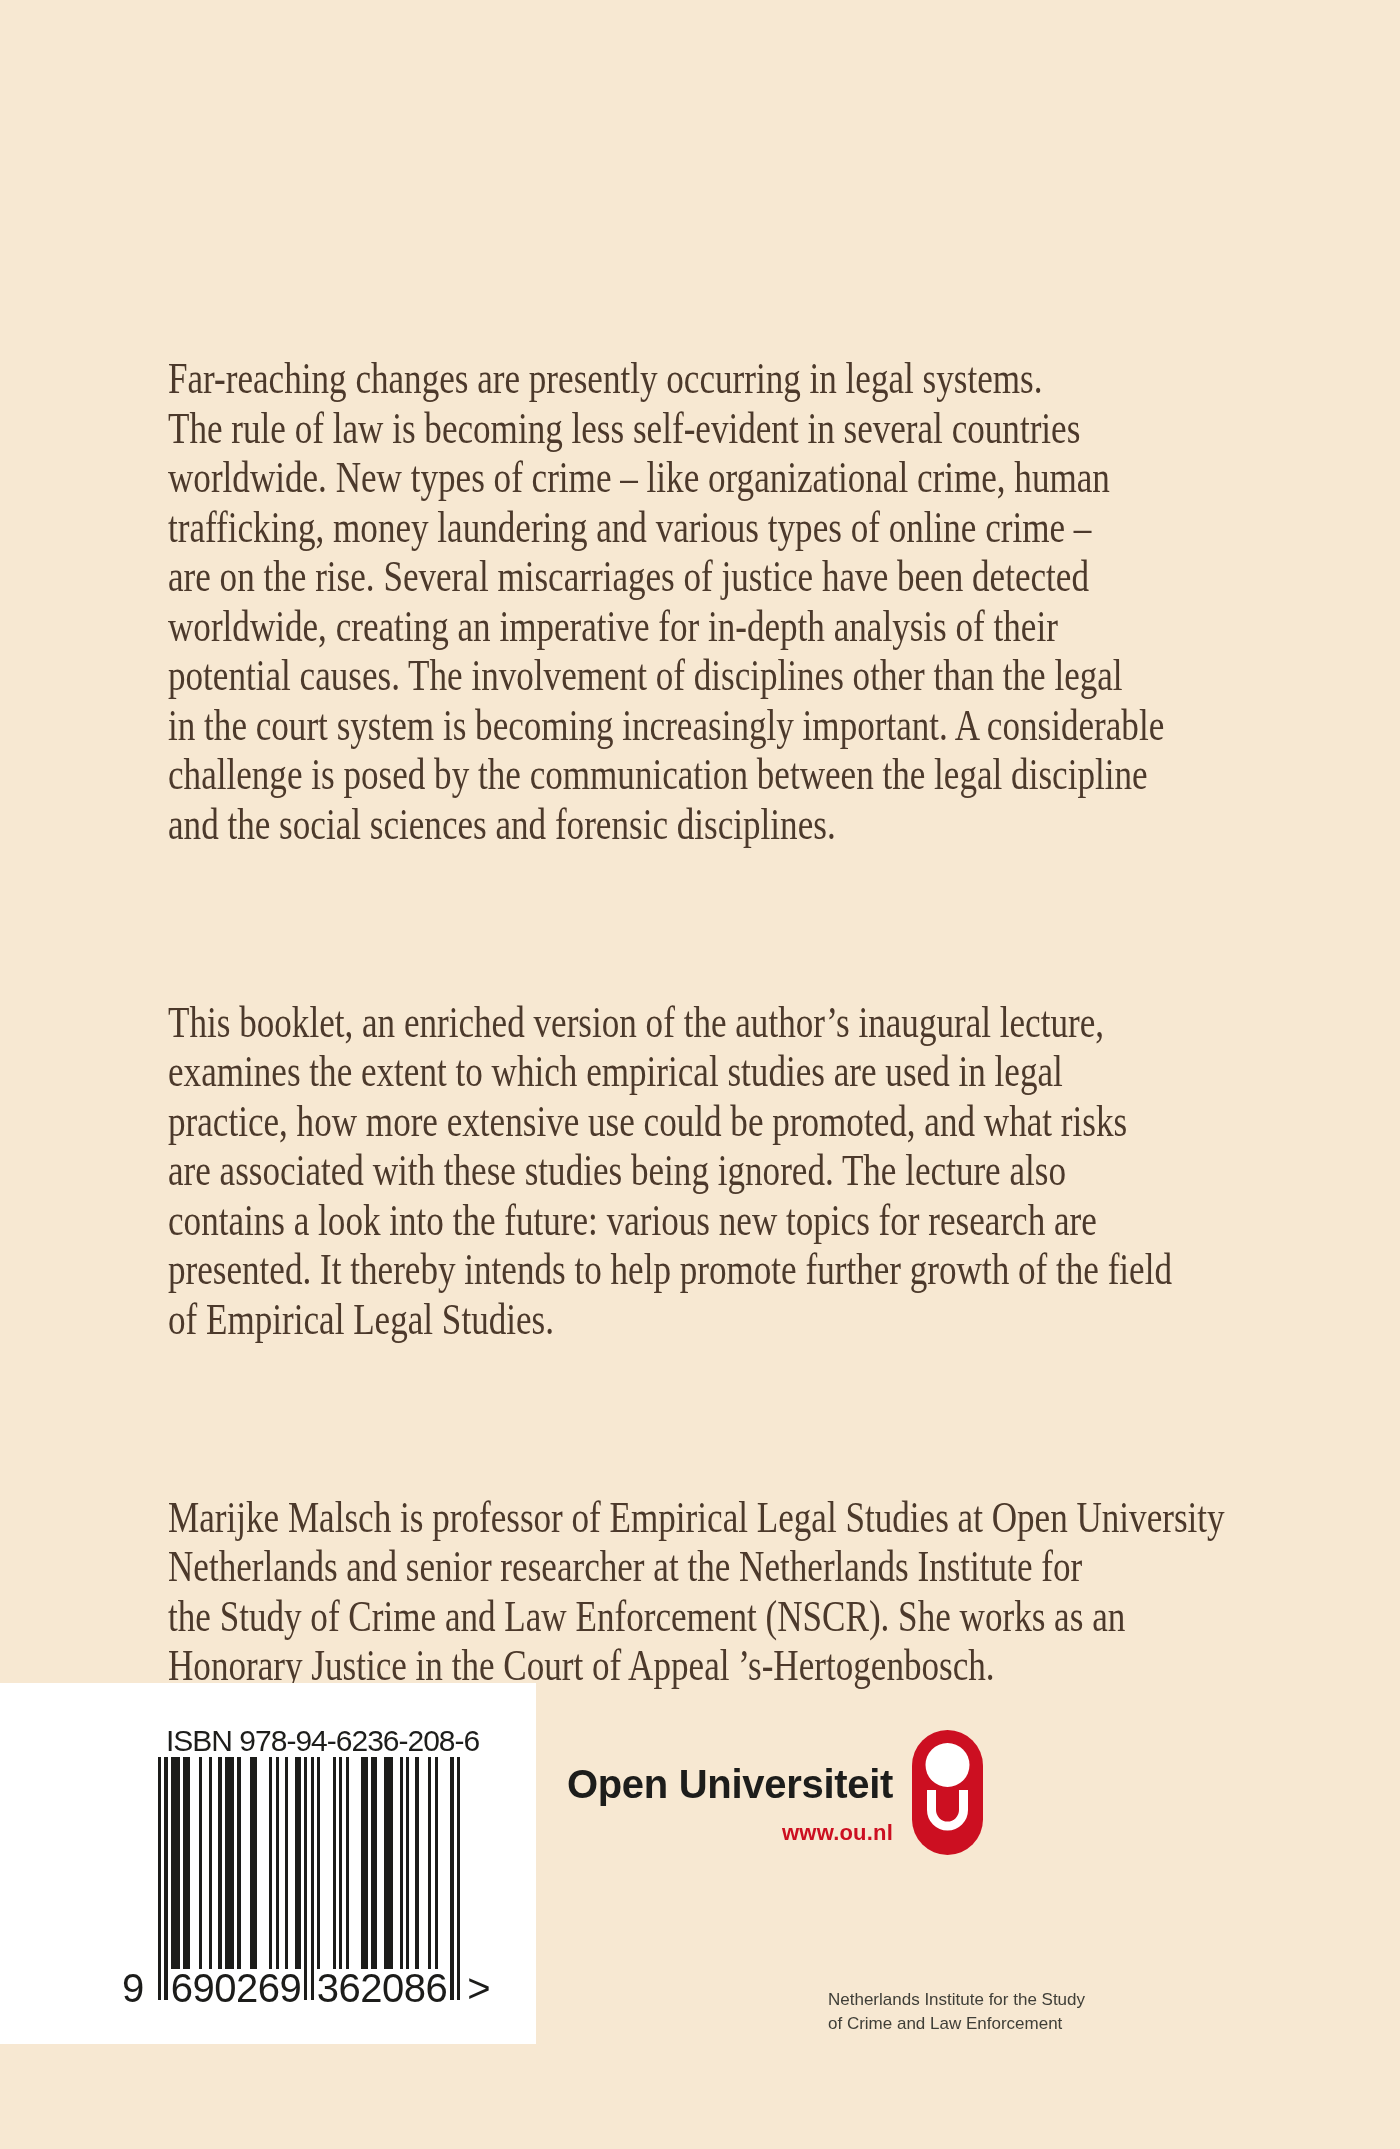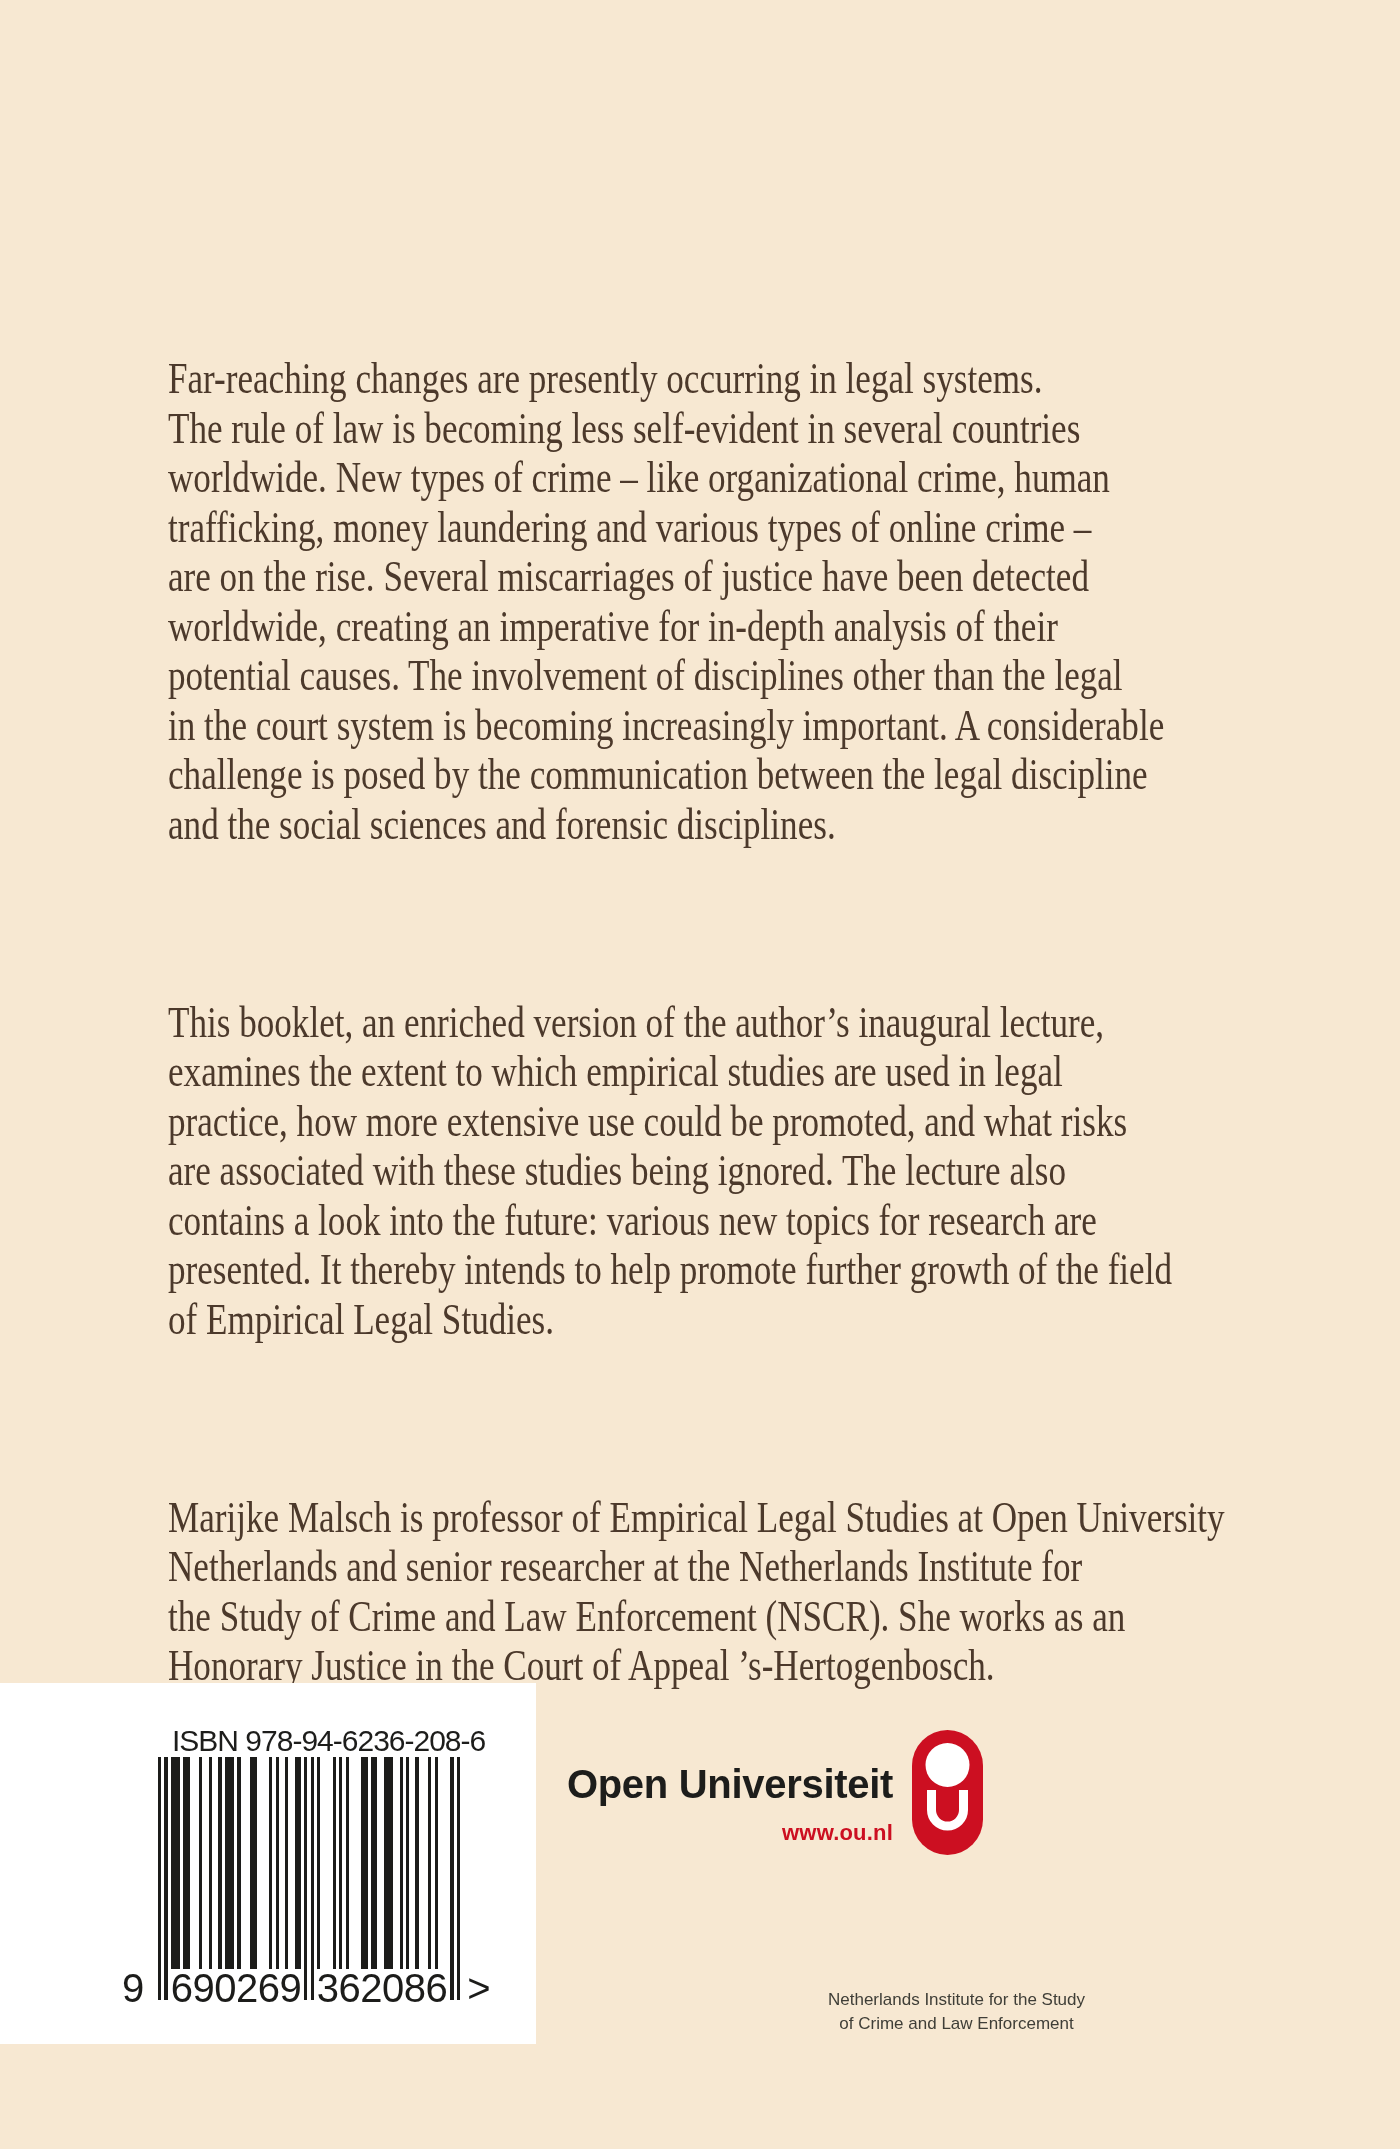--- a/index.html
+++ b/index.html
@@ -32,21 +32,21 @@
 
   
   .isbn-panel {
     position: absolute;
     left: 0; top: 1683px;
     width: 536px; height: 361px;
     background: #ffffff;
   }
   .isbn-label {
     position: absolute;
-    left: 172px; top: 1724px; width: 302px;
+    left: 166px; top: 1724px; width: 302px;
     text-align: left;
     font-size: 30px;
     letter-spacing: -1px;
     color: var(--ink-black, #1d1d1b);
     white-space: nowrap;
   }
   #barcode {
     position: absolute;
     left: 158px; top: 1757px;
     width: 302px; height: 245px;
@@ -107,21 +107,21 @@
   }
   .nscr-word .big-c { font-size: 120px; }
   .nscr-caption {
     position: absolute;
     left: 828px; top: 1988px;
     font-size: 17px;
     line-height: 24px;
     color: var(--caption-gray, #3f3e37);
     white-space: nowrap;
   }
-  .nscr-caption span { display: block; text-align: center; }
+  .nscr-caption span { display: block; }
 </style>
 </head>
 <body>
 
 <div class="page">
 
   <div class="cover-text">
     <p>Far-reaching changes are presently occurring in legal systems.
 The rule of law is becoming less self-evident in several countries
 worldwide. New types of crime – like organizational crime, human

